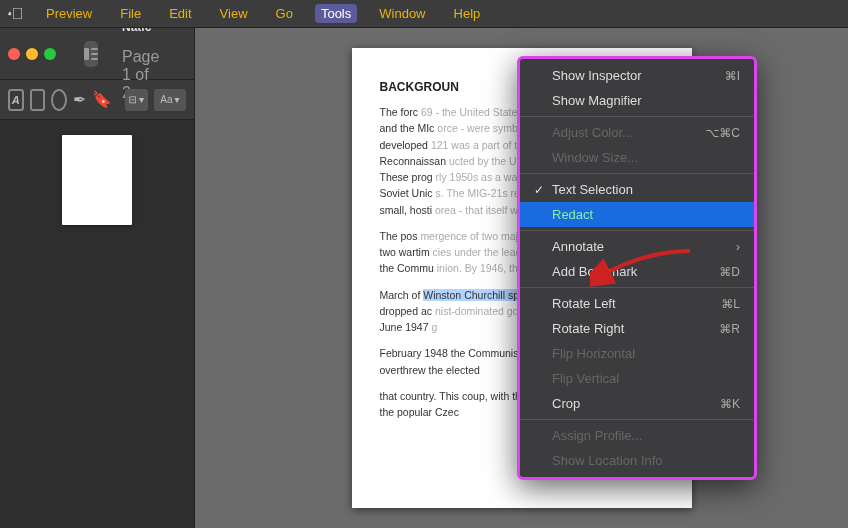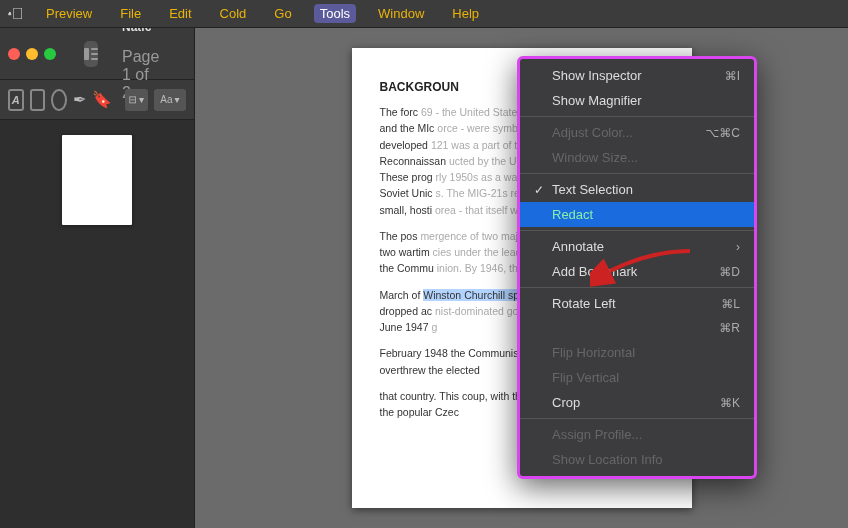--- a/index.html
+++ b/index.html
@@ -64,21 +64,21 @@
   <div class="menubar">
     <div class="menubar-apple">
       <svg width="13" height="13" viewBox="0 0 14 14" fill="#ccc">
           <path d="M7 0.5C7 0.5 5.2 0.6 4.2 2.1C3.2 3.6 3.7 5.3 3.7 5.3C3.7 5.3 5.3 5.4 6.4 3.9C7.5 2.4 7 0.5 7 0.5ZM3.5 5.5C1.5 5.5 0.5 7 0.5 8.5C0.5 11 2.5 13.5 4 13.5C4.8 13.5 5.3 13 6 13C6.7 13 7.2 13.5 8 13.5C9.5 13.5 11.5 11 12 9.5C11 9 10 7.5 10 6.5C10 5.5 10.7 4.8 11.5 4.5C10.8 3.5 9.7 3 8.5 3C7.5 3 6.8 3.5 6 3.5C5.2 3.5 4.5 3 3.5 3C... "></path>
         </svg>
       <span style="font-size:16px;"></span>
     </div>
     <div class="menubar-item">Preview</div>
     <div class="menubar-item">File</div>
     <div class="menubar-item">Edit</div>
-    <div class="menubar-item">Cold</div>
+    <div class="menubar-item">View</div>
     <div class="menubar-item">Go</div>
     <div class="menubar-item active">Tools</div>
     <div class="menubar-item">Window</div>
     <div class="menubar-item">Help</div>
   </div>
 
   <div class="app-body">
 
     <div class="sidebar">
 
@@ -233,20 +233,21 @@
           <div class="menu-separator"></div>
 
           <div class="menu-item">
             <span class="menu-check"></span>
             <span class="menu-label">Rotate Left</span>
             <span class="menu-shortcut">⌘L</span>
           </div>
 
           <div class="menu-item">
             <span class="menu-check"></span>
+            <span class="menu-label">Rotate Right</span>
             <span class="menu-shortcut">⌘R</span>
           </div>
 
           <div class="menu-item disabled">
             <span class="menu-check"></span>
             <span class="menu-label">Flip Horizontal</span>
             <span class="menu-shortcut"></span>
           </div>
 
           <div class="menu-item disabled">

